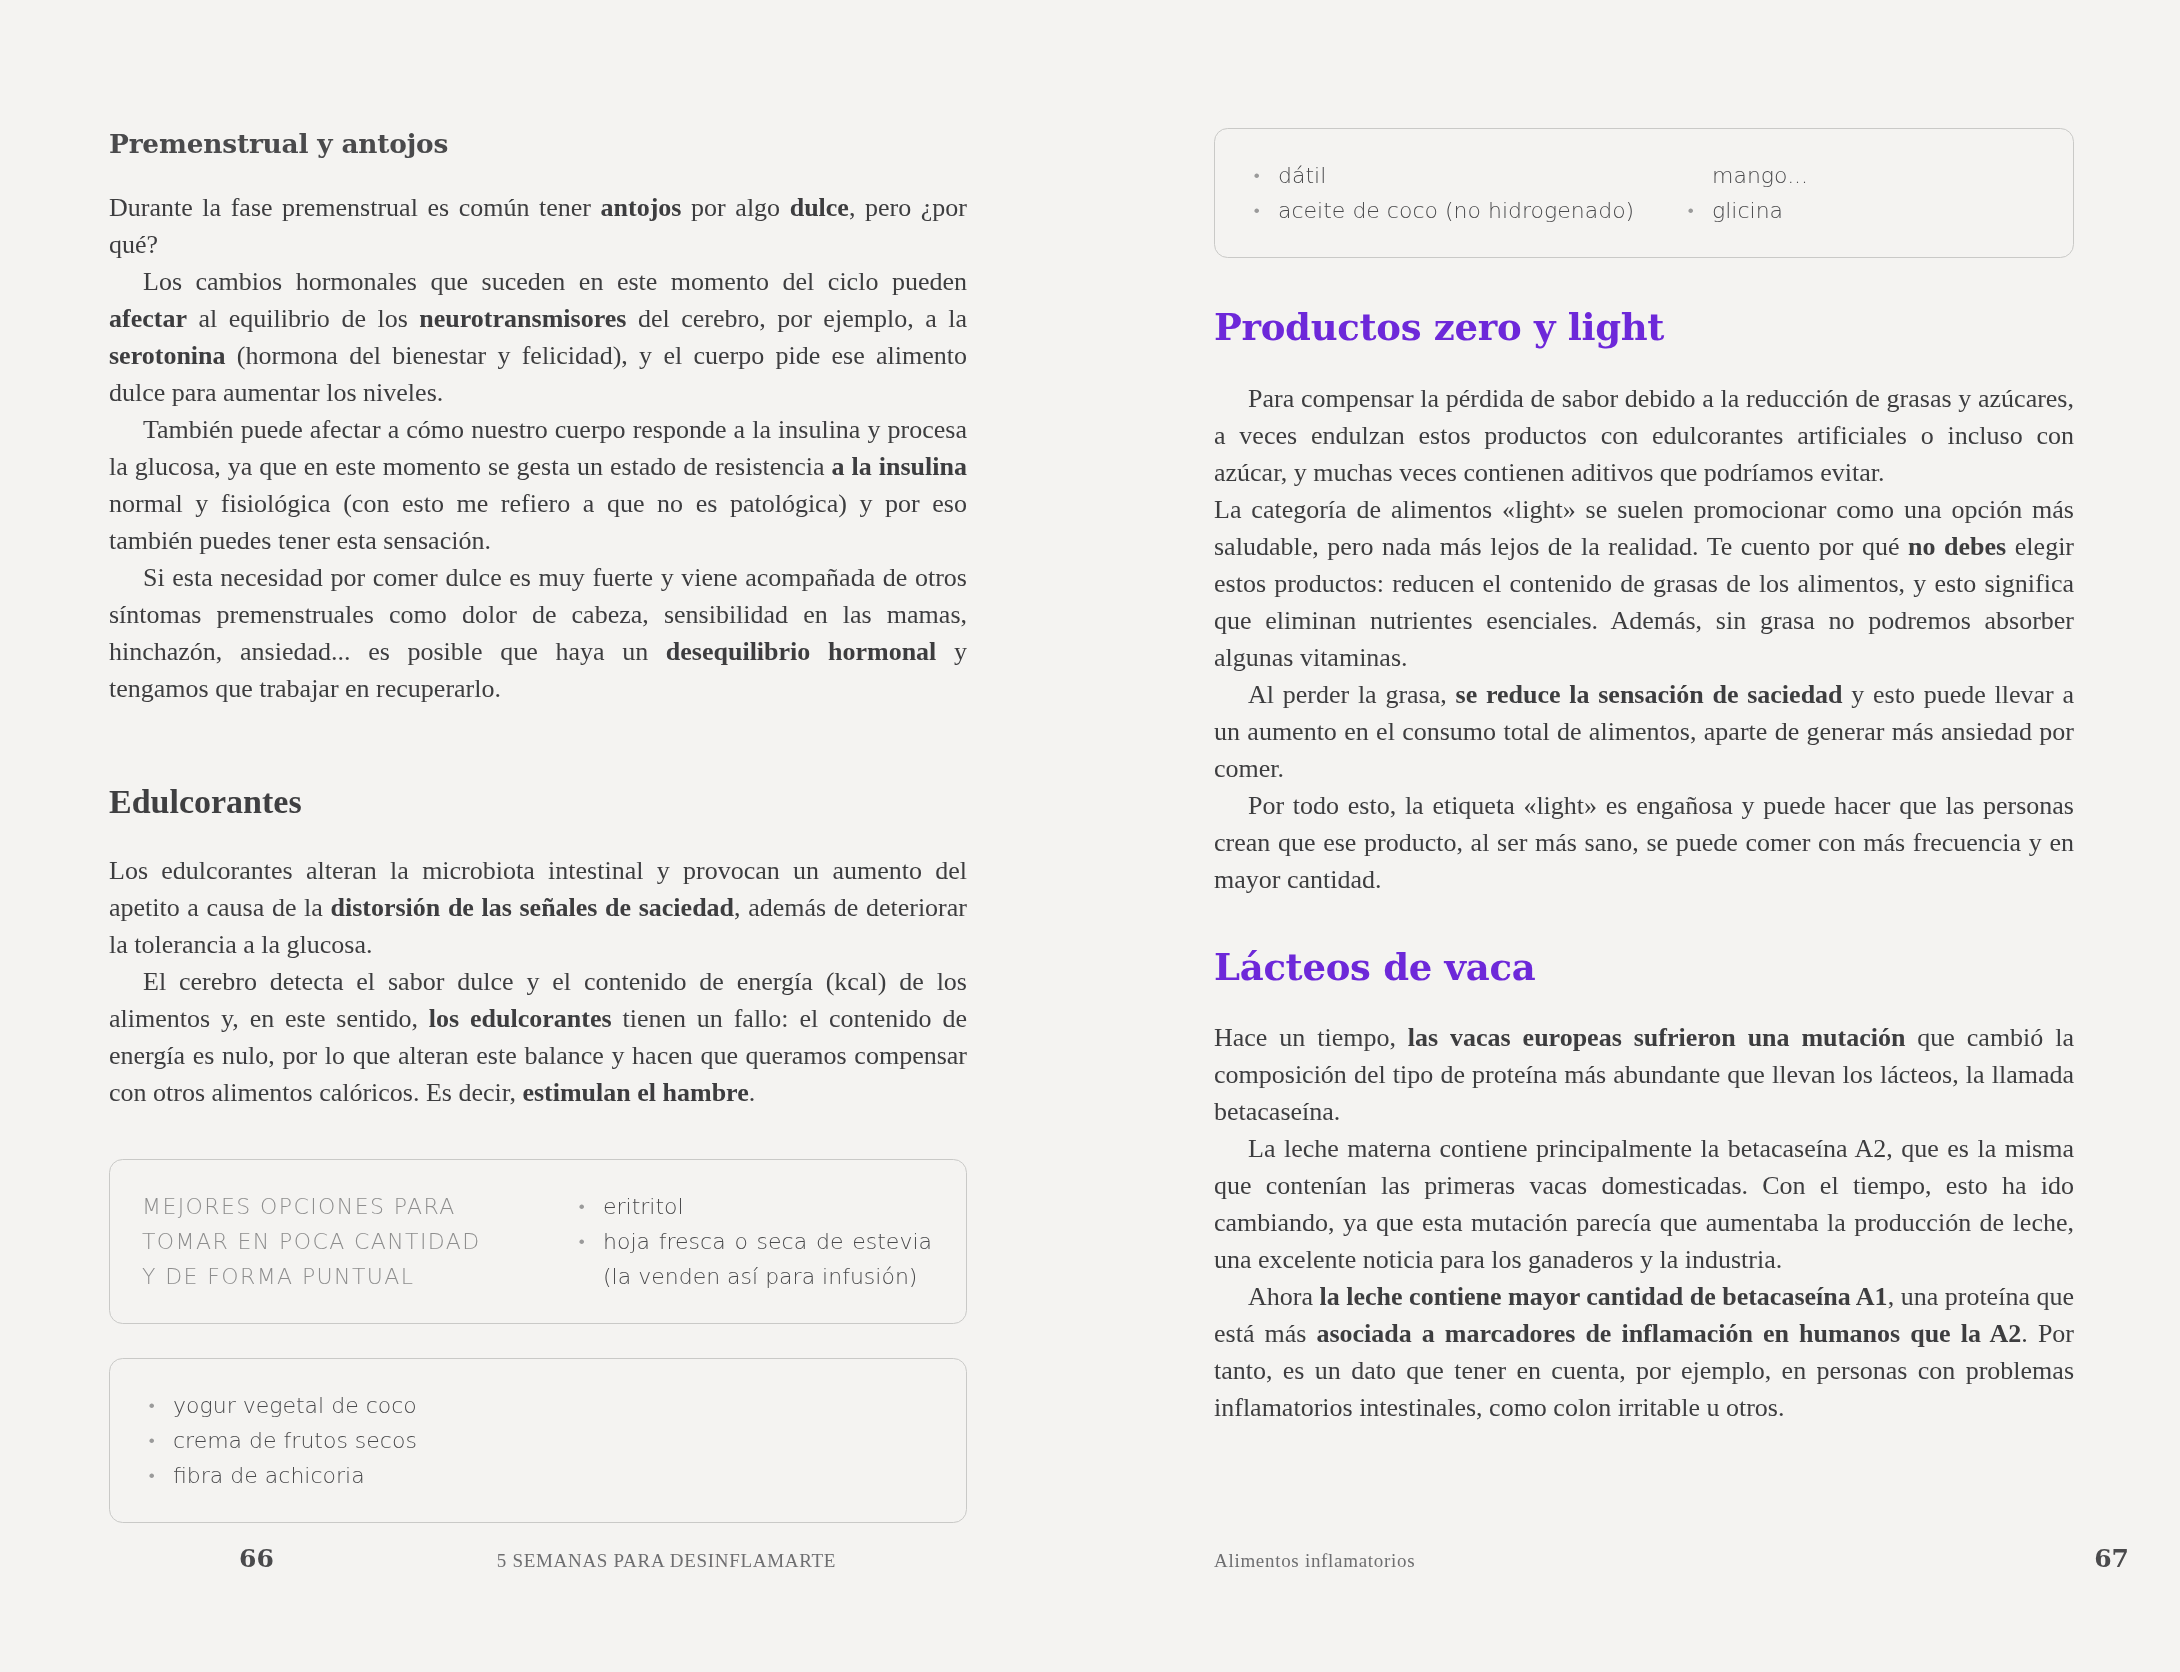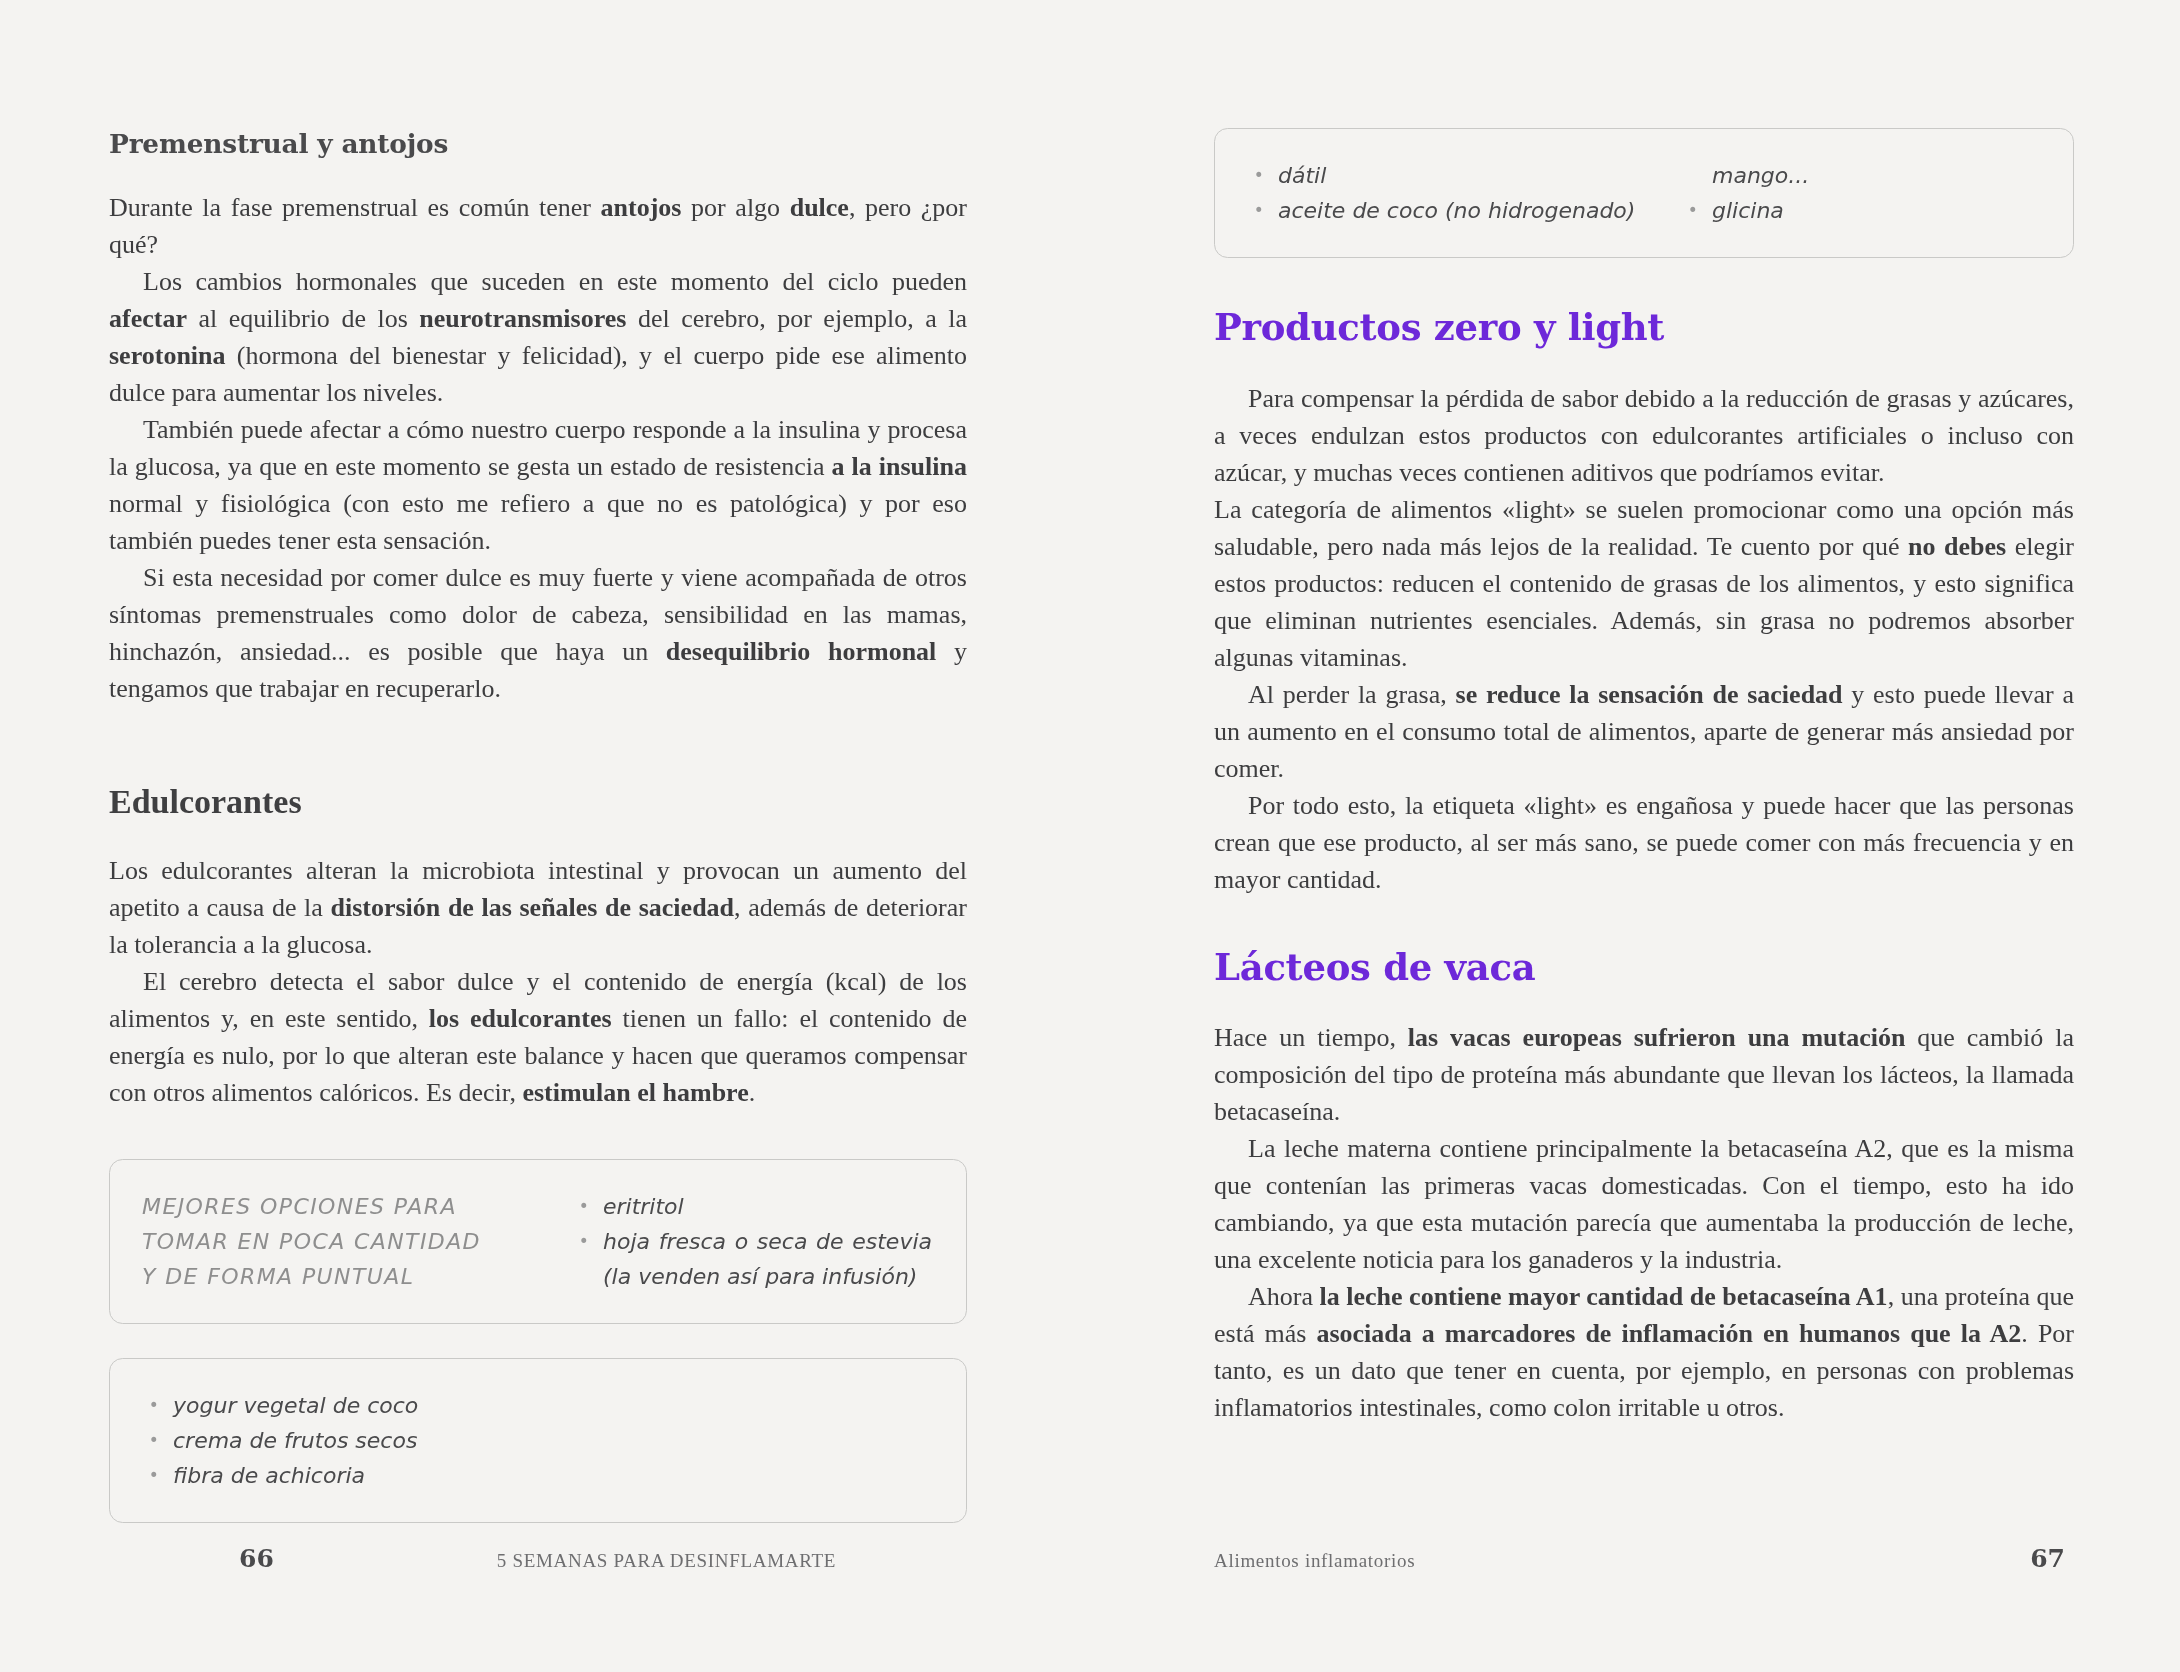--- a/index.html
+++ b/index.html
@@ -62,21 +62,20 @@
   p.body b{font-weight:700;}
 
   
   .callout{
     border:1.4px solid #c9c9c7;
     border-radius:13.6px;
     box-sizing:border-box;
     display:flex;
     padding:29px 34px 29px 32px;
     background:transparent;
-    font-style:italic;
   }
   .callout .cl-left{
     flex:0 0 430px;
     padding-right:17px;
     box-sizing:border-box;
   }
   .callout .cl-right{
     flex:1 1 auto;
     box-sizing:border-box;
   }
@@ -122,21 +121,21 @@
   }
 
   
   .footer{
     position:absolute;
     bottom:94px;
     left:0;right:0;
     height:34px;
   }
   .page-left .footer{padding:0 124px 0 109px;}
-  .page-right .footer{padding:0 115px 0 124px;}
+  .page-right .footer{padding:0 51px 0 124px;}
   .footer-inner{
     display:flex;
     align-items:baseline;
     justify-content:space-between;
     width:100%;
   }
   .folio{
     font-family:"DejaVu Serif",serif;
     font-weight:700;
     font-size:25px;

